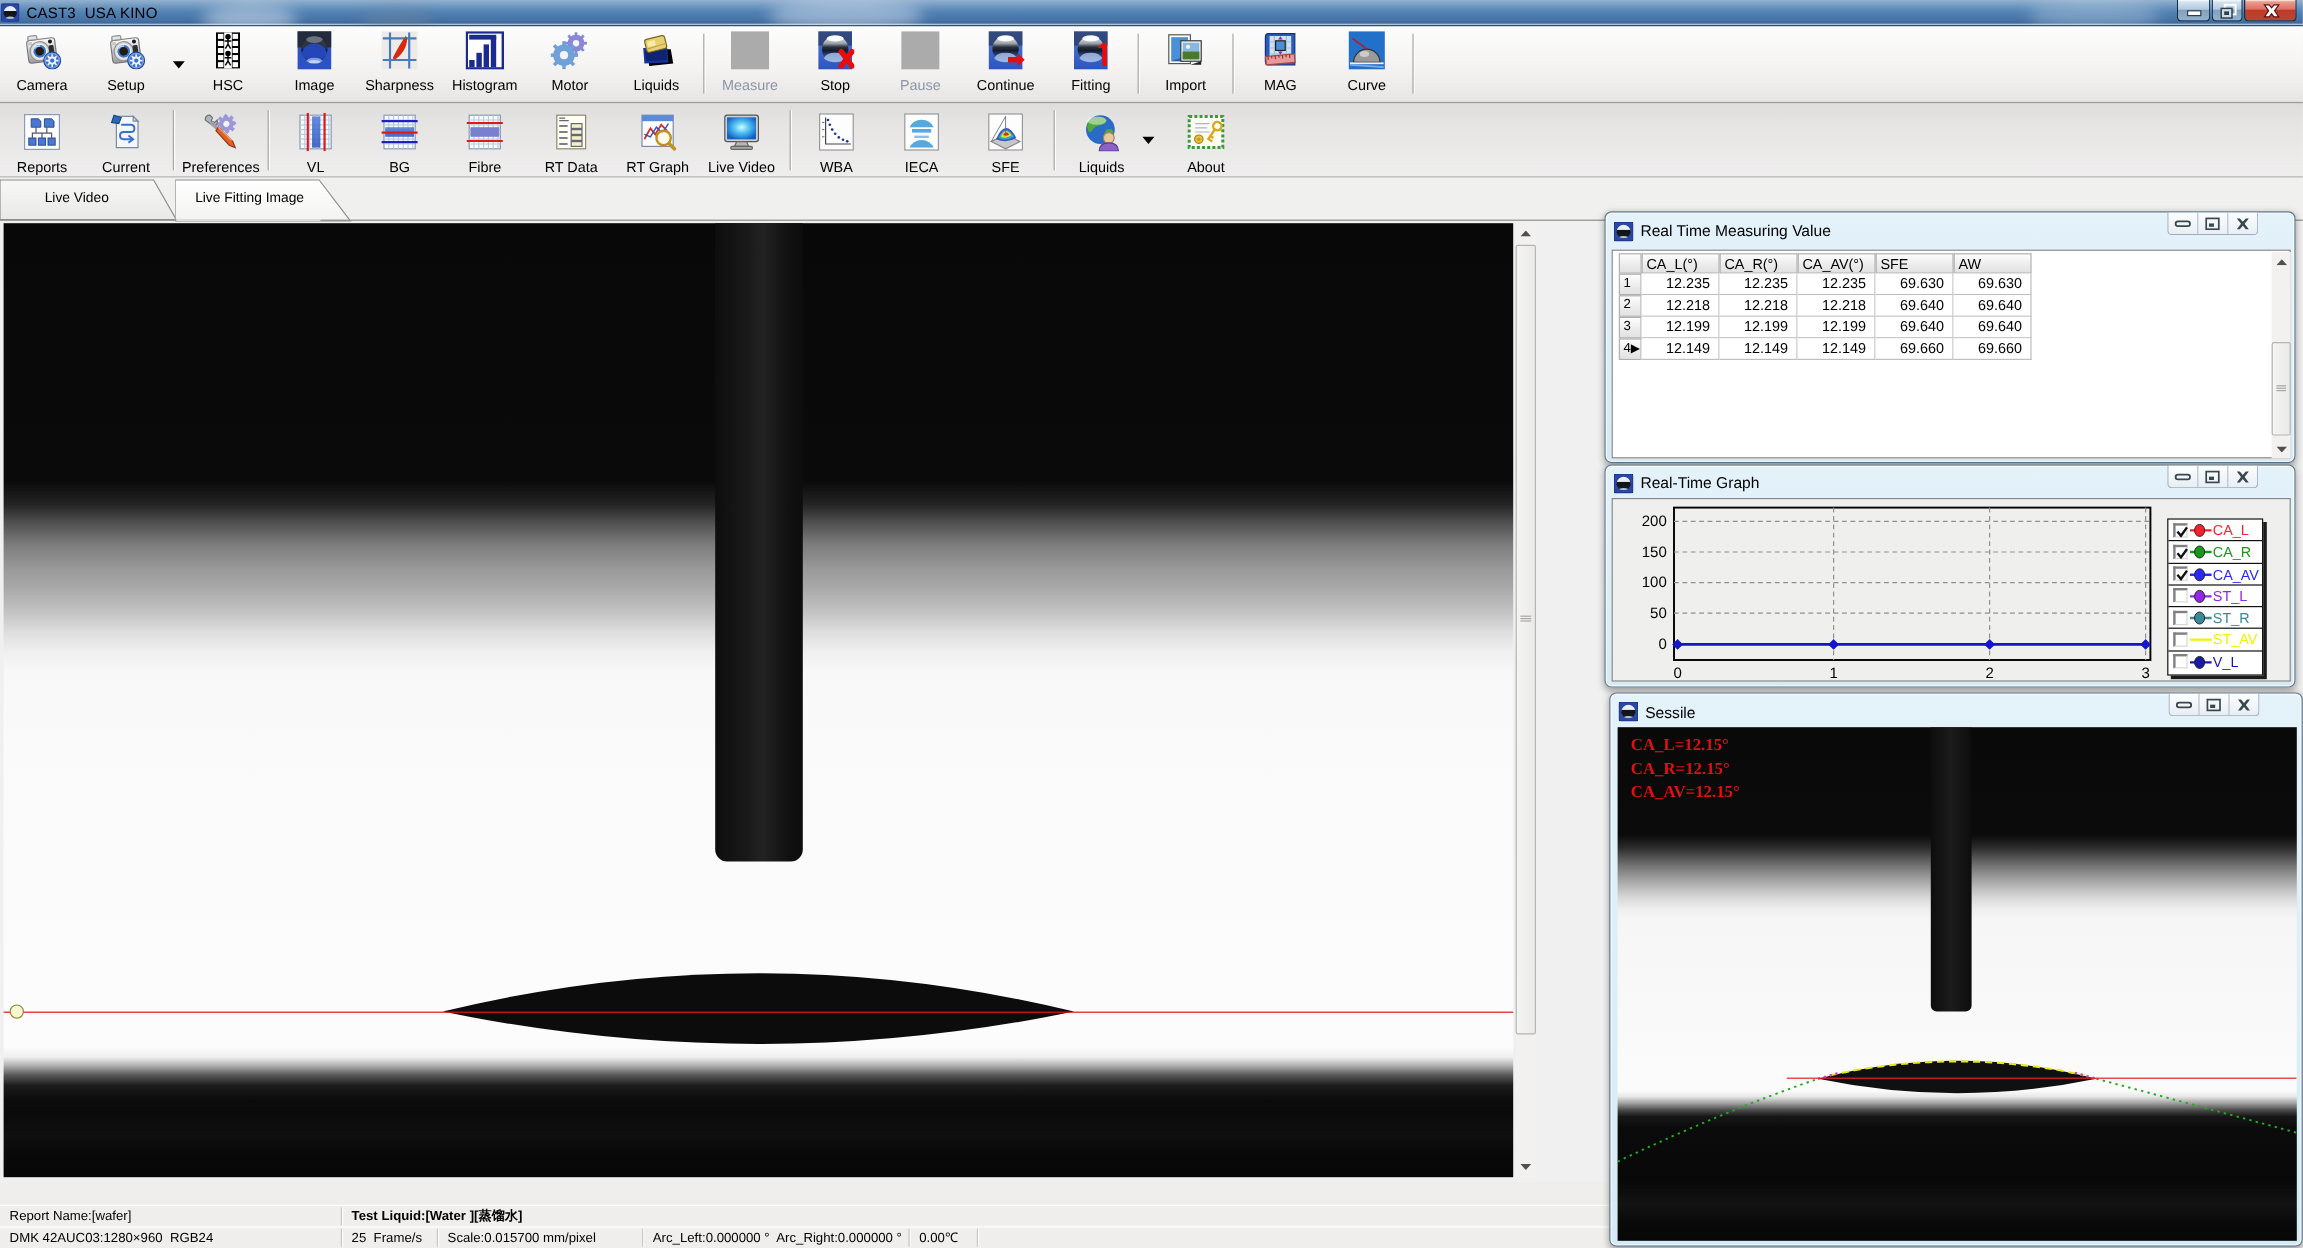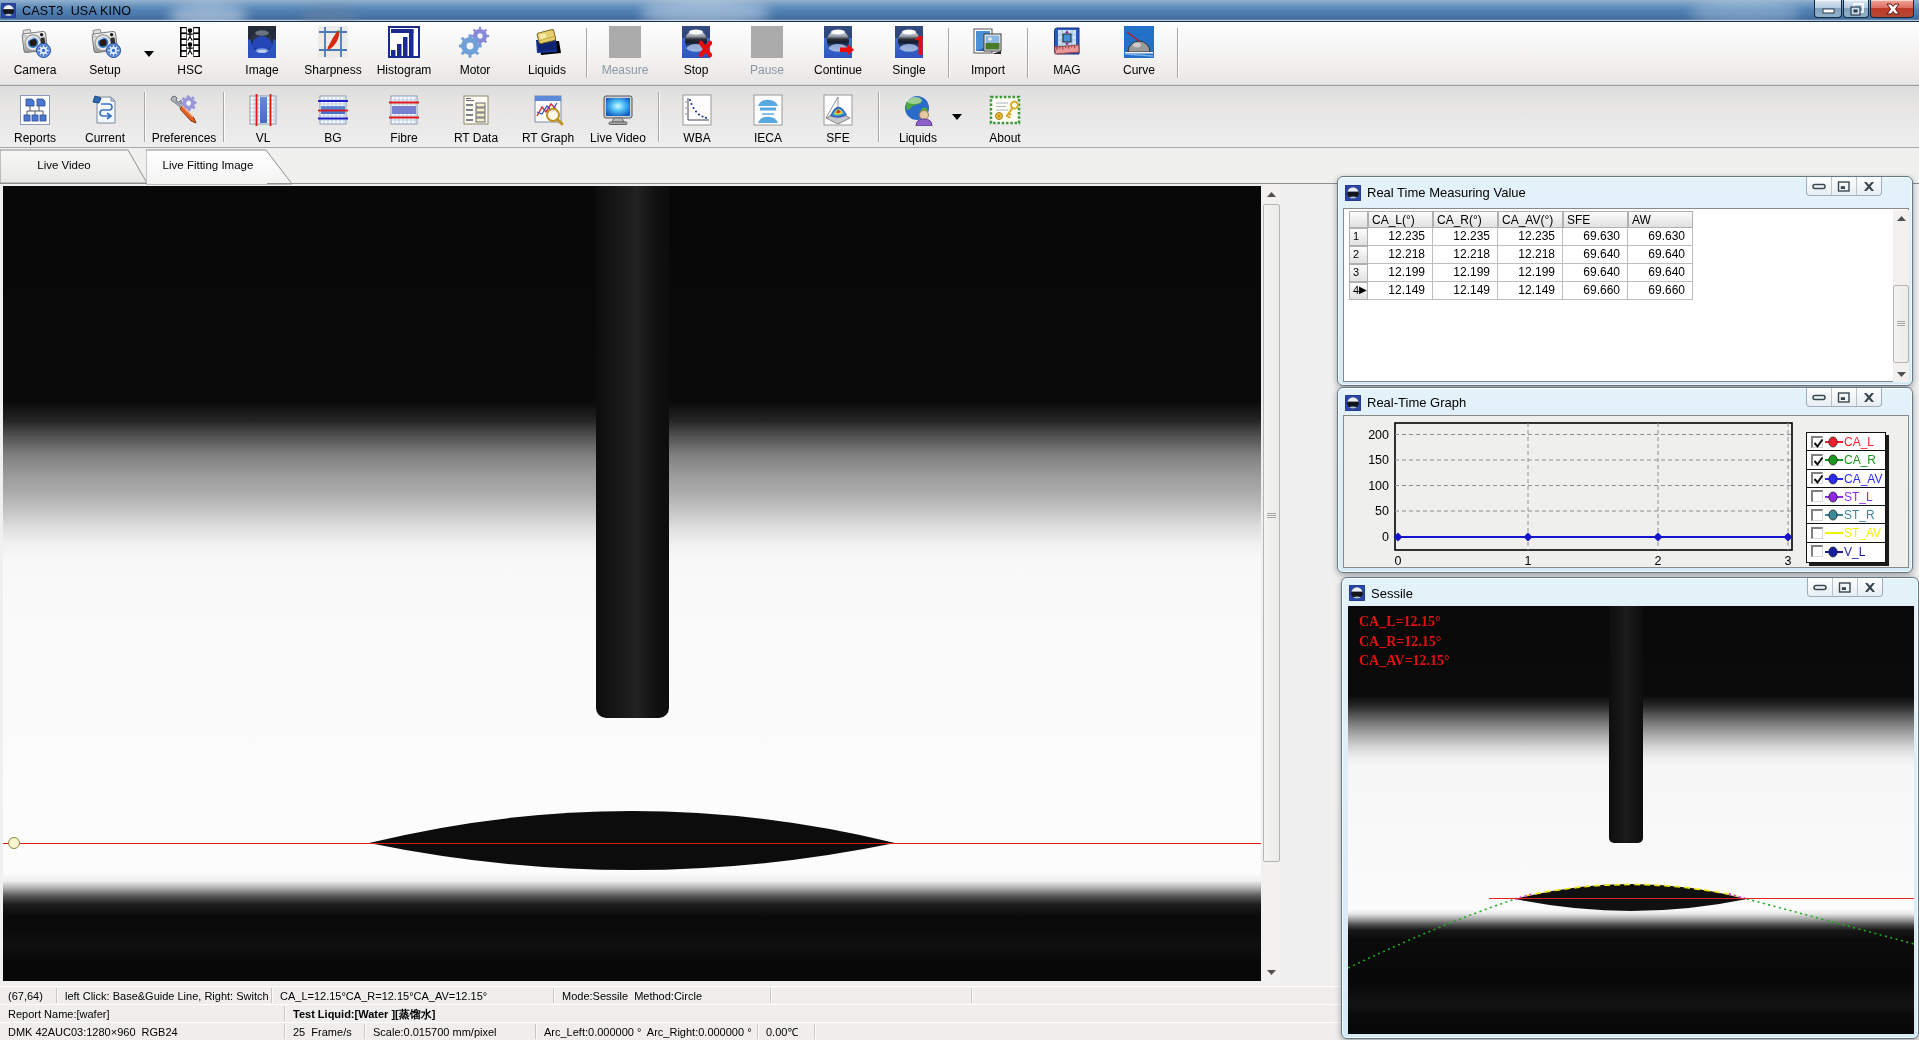--- a/index.html
+++ b/index.html
@@ -522,21 +522,21 @@
             </defs>
             <rect x="2" y="0" width="28" height="32" fill="url(#bluesq)"></rect>
             <rect x="2" y="0" width="28" height="12" fill="#232c42" opacity="0.6"></rect>
             <circle cx="16" cy="15" r="11" fill="url(#chrome)"></circle>
             <ellipse cx="16" cy="6" rx="7" ry="2.6" fill="#ffffff" opacity="0.92"></ellipse>
             <path d="M6.5 22.5 a10 4.5 0 0 0 19 0 a 10 6.5 0 0 0 -19 0 z" fill="#b8cdf0" opacity="0.75"></path>
             <g fill="#e80c0c">
               <rect x="25.5" y="10" width="4" height="19"></rect>
               <path d="M25.5 10 L21.5 14 L25.5 14 Z"></path>
             </g>
-          </svg><span class="lbl">Single</span></div>
+          </svg><span class="lbl">Fitting</span></div>
         <div class="tbtn" style="left:952px; top:4px;"><svg width="32" height="32" viewBox="0 0 32 32" style="margin-top:0px;">
             <defs>
               <linearGradient id="silver" x1="0" y1="0" x2="0" y2="1">
                 <stop offset="0" stop-color="#fafafa"></stop>
                 <stop offset="1" stop-color="#9a9a9a"></stop>
               </linearGradient>
               <linearGradient id="bluesq" x1="0" y1="0" x2="0" y2="1">
                 <stop offset="0" stop-color="#4f7bd8"></stop>
                 <stop offset="1" stop-color="#2c55be"></stop>
               </linearGradient>
@@ -1080,27 +1080,20 @@
         <svg width="9" height="5">
           <path d="M0,0 L9,0 L4.5,5 Z" fill="#505050"></path>
         </svg>
       </div>
   <div class="sbthumb" style="left:0px; top:18px; width:17px; height:658px;">
     <div class="grip" style="top:308px;"></div>
   </div>
 </div>
 
 <div id="statusbar" class="abs">
-  <div class="srow" style="top:1px; height:18px;">
-    <div class="sfield" style="left:0; width:57px;">(67,64)</div>
-    <div class="sfield" style="left:57px; width:215px;">left Click: Base&amp;Guide Line, Right: Switch</div>
-    <div class="sfield" style="left:272px; width:282px;">CA_L=12.15°CA_R=12.15°CA_AV=12.15°</div>
-    <div class="sfield" style="left:554px; width:217px;">Mode:Sessile&nbsp; Method:Circle</div>
-    <div class="sfield" style="left:771px; width:201px;"></div>
-  </div>
   <div class="srow" style="top:19px; height:18px;">
     <div class="sfield" style="left:0; width:285px;">Report Name:[wafer]</div>
     <div class="sfield" style="left:285px; width:1634px; border-right:none;font-weight:bold;">Test Liquid:[Water ][蒸馏水]</div>
   </div>
   <div class="srow" style="top:37px; height:18px;">
     <div class="sfield" style="left:0; width:285px;">DMK 42AUC03:1280×960&nbsp; RGB24</div>
     <div class="sfield" style="left:285px; width:80px;">25&nbsp; Frame/s</div>
     <div class="sfield" style="left:365px; width:171px;">Scale:0.015700 mm/pixel</div>
     <div class="sfield" style="left:536px; width:222px;">Arc_Left:0.000000 °&nbsp; Arc_Right:0.000000 °</div>
     <div class="sfield" style="left:758px; width:57px;">0.00℃</div>

